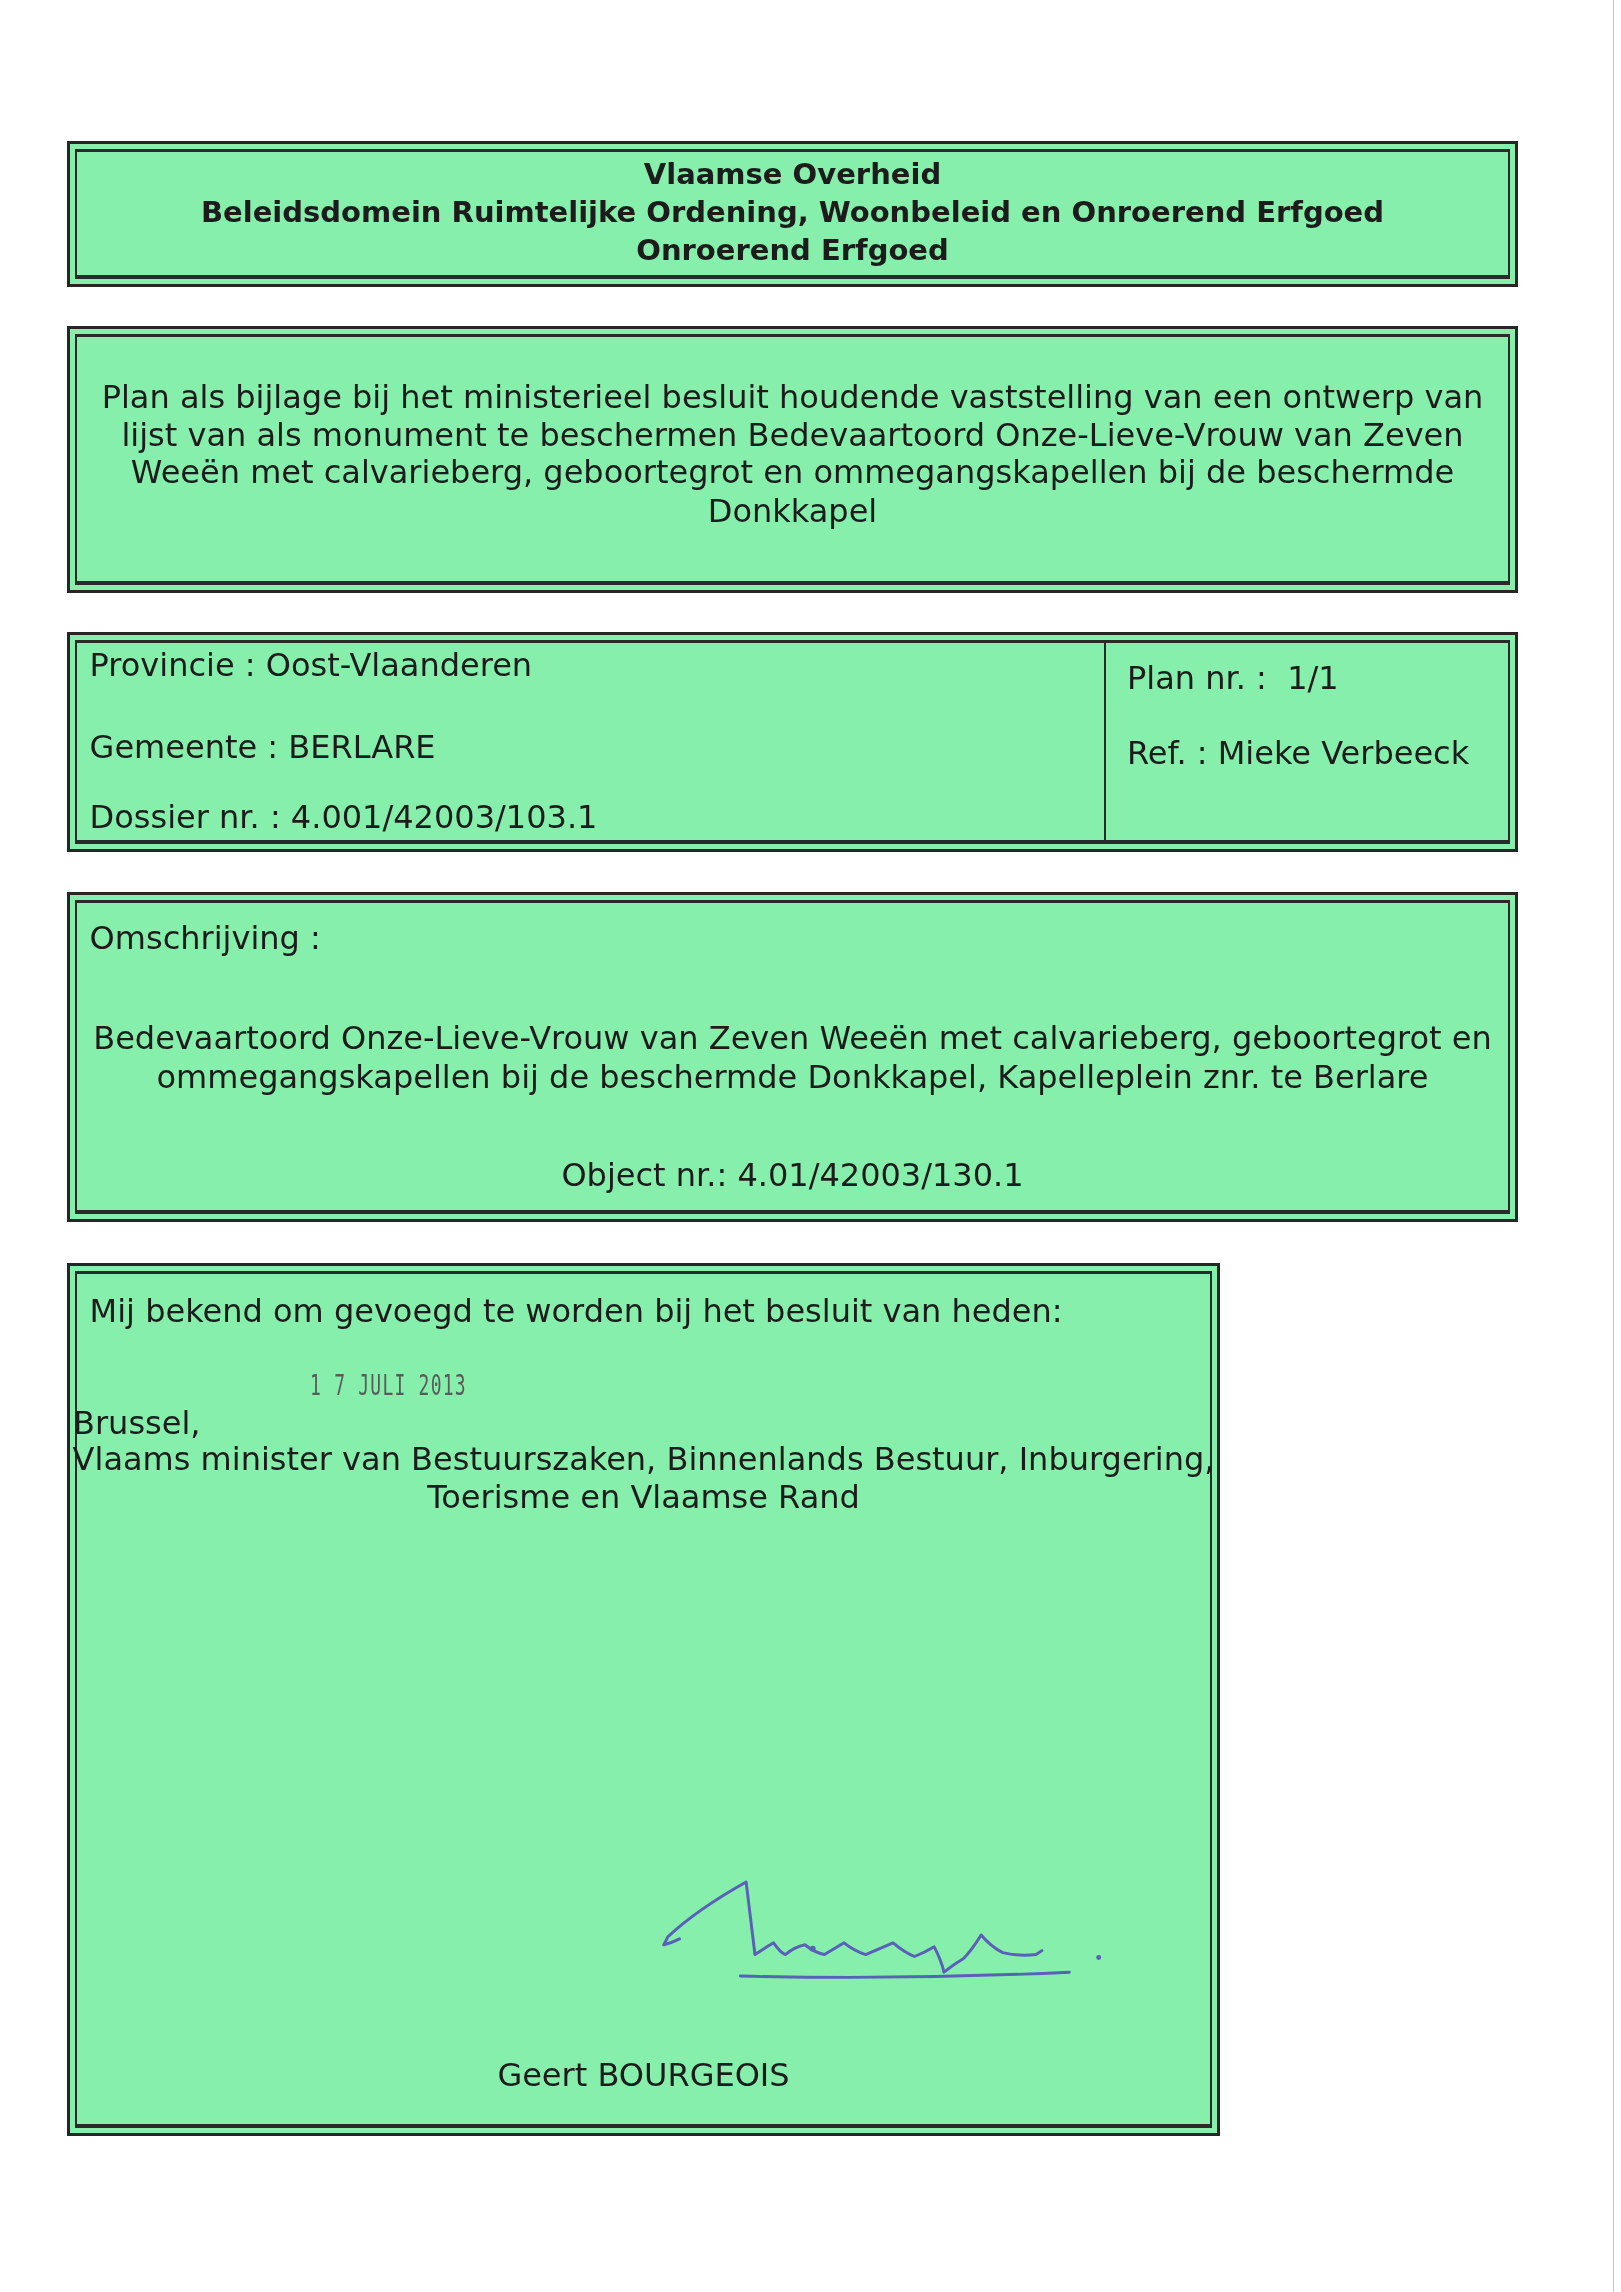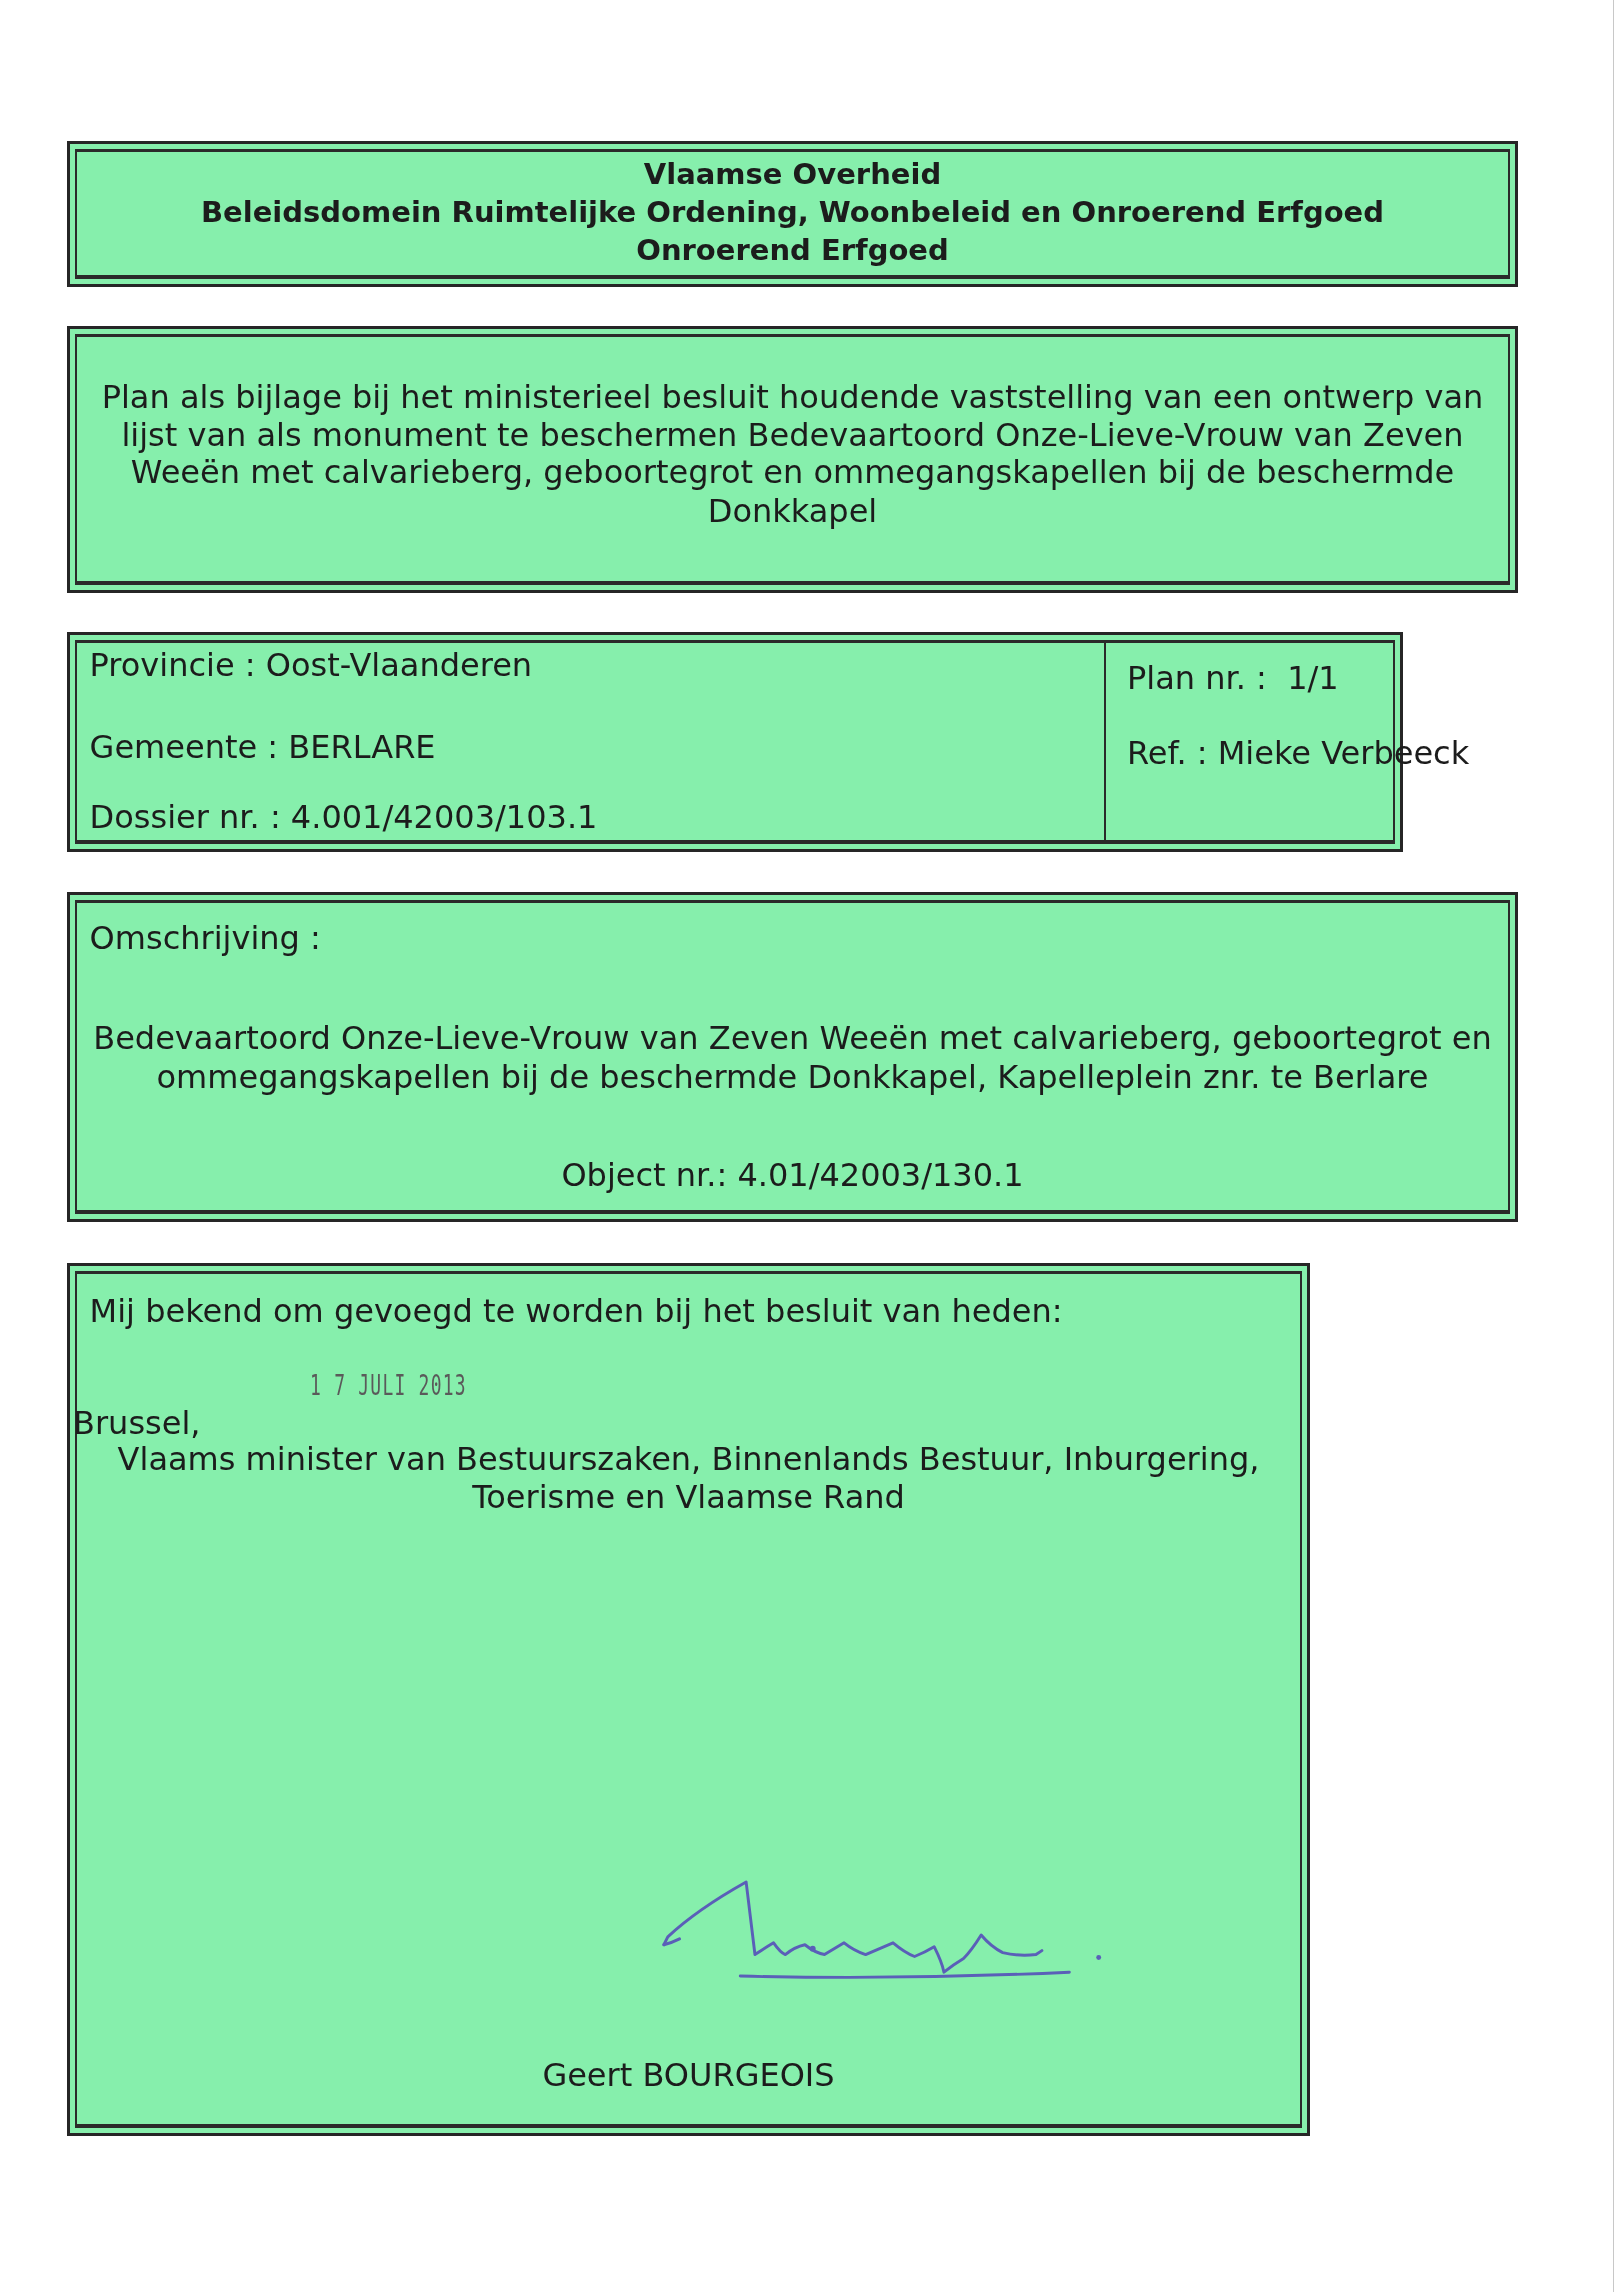--- a/index.html
+++ b/index.html
@@ -31,40 +31,40 @@
 </div>
 
 <div class="frame" style="left:67px; top:326px; width:1451px; height:267px;">
   <div class="inner"></div>
   <div class="txt center" style="top:50px;">Plan als bijlage bij het ministerieel besluit houdende vaststelling van een ontwerp van</div>
   <div class="txt center" style="top:88px;">lijst van als monument te beschermen Bedevaartoord Onze-Lieve-Vrouw van Zeven</div>
   <div class="txt center" style="top:125px;">Weeën met calvarieberg, geboortegrot en ommegangskapellen bij de beschermde</div>
   <div class="txt center" style="top:164px;">Donkkapel</div>
 </div>
 
-<div class="frame" style="left:67px; top:632px; width:1336px; height:220px;">
+<div class="frame" style="left:67px; top:632px; width:1451px; height:220px;">
   <div class="inner">
     <div class="divider" style="left:1027px;"></div>
   </div>
   <div class="txt" style="left:19.6px; top:11.8px;">Provincie : Oost-Vlaanderen</div>
   <div class="txt" style="left:19.6px; top:86px;margin-top:8px;">Gemeente : BERLARE</div>
   <div class="txt" style="left:19.6px; top:164px;">Dossier nr. : 4.001/42003/103.1</div>
   <div class="txt" style="left:1057px; top:24.5px; white-space:pre;">Plan nr. :  1/1</div>
   <div class="txt" style="left:1057px; top:100px;">Ref. : Mieke Verbeeck</div>
 </div>
 
 <div class="frame" style="left:67px; top:892px; width:1451px; height:330px;padding-left:42px;">
   <div class="inner"></div>
   <div class="txt" style="left:19.6px; top:24.5px;">Omschrijving :</div>
   <div class="txt center" style="top:125px;">Bedevaartoord Onze-Lieve-Vrouw van Zeven Weeën met calvarieberg, geboortegrot en</div>
   <div class="txt center" style="top:164px;">ommegangskapellen bij de beschermde Donkkapel, Kapelleplein znr. te Berlare</div>
   <div class="txt center" style="top:262px;">Object nr.: 4.01/42003/130.1</div>
 </div>
 
-<div class="frame" style="left:67px; top:1263px; width:1243px; height:873px;padding-left:48px;">
+<div class="frame" style="left:67px; top:1263px; width:1153px; height:873px;padding-left:48px;">
   <div class="inner"></div>
   <div class="txt" style="left:19.6px; top:26.5px;">Mij bekend om gevoegd te worden bij het besluit van heden:</div>
   <div class="stamp" style="left:240px; top:102px;">1 7 JULI 2013</div>
   <div class="txt" style="left:3px; top:139px;">Brussel,</div>
   <div class="txt center" style="top:175px;">Vlaams minister van Bestuurszaken, Binnenlands Bestuur, Inburgering,</div>
   <div class="txt center" style="top:213px;">Toerisme en Vlaamse Rand</div>
 
   <svg class="sig" style="left:588px; top:608px;" width="568" height="118" viewBox="0 0 580 120">
     <g fill="none" stroke="#5a5fb8" stroke-width="3" stroke-linecap="round" stroke-linejoin="round">
       <path d="M6 72 L10 64 Q40 36 90 8 Q95 50 99 82 Q108 76 118 70 Q125 80 130 82 Q140 74 150 72 Q160 80 170 82 Q180 76 190 70 Q200 78 212 82 Q226 76 240 70 Q252 80 262 84 Q272 80 282 74 Q290 90 292 100 Q302 92 312 86 Q320 78 330 62 Q340 74 352 80 Q368 84 386 82 L392 78"></path>

